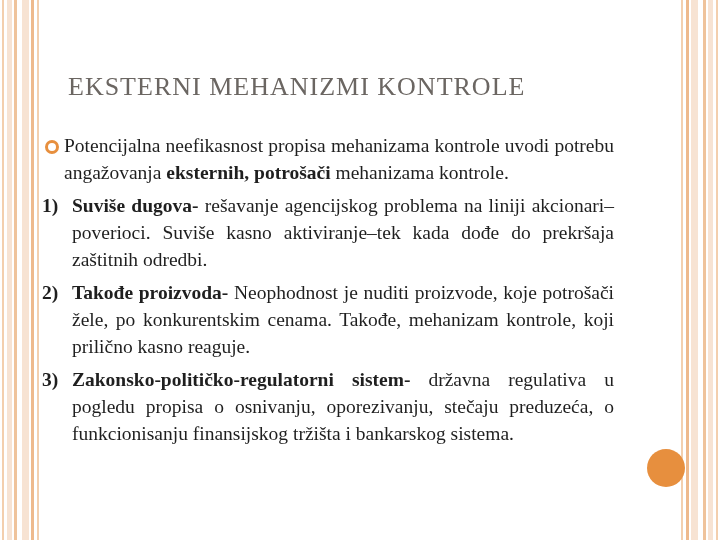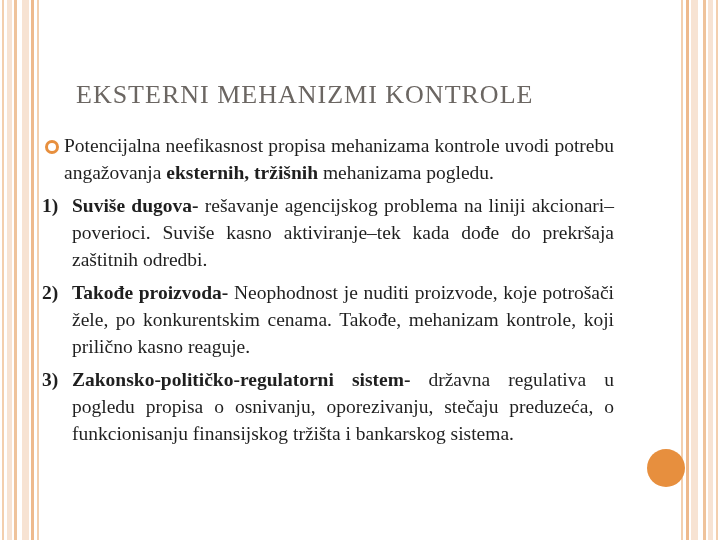--- a/index.html
+++ b/index.html
@@ -66,21 +66,21 @@
     border-radius: 50%;
     background: #e78f3e;
     left: 647px;
     top: 449px;
     z-index: 2;
   }
   .title {
     position: absolute;
     left: 64px;
     top: 68px;
-    margin: 12px;
+    margin: 4px;
     font-size: 26px;
     font-weight: normal;
     letter-spacing: 1px;
     color: #6b6662;
     z-index: 3;
     white-space: nowrap;
   }
   .content {
     position: absolute;
     left: 42px;
@@ -134,21 +134,21 @@
   <div class="accent-circle"></div>
 
   <h1 class="title">EKSTERNI MEHANIZMI KONTROLE</h1>
 
   <div class="content">
 
     <div class="row">
       <span class="marker-cell">
         <span class="bullet"></span>
       </span>
-      <p class="ptext"><span>Potencijalna neefikasnost propisa mehanizama kontrole uvodi potrebu angažovanja </span><b>eksternih, tržišnih</b><span> mehanizama pogledu.</span></p>
+      <p class="ptext"><span>Potencijalna neefikasnost propisa mehanizama kontrole uvodi potrebu angažovanja </span><b>eksternih, potrošači</b><span> mehanizama kontrole.</span></p>
     </div>
 
     <div class="row">
       <span class="num-cell">1)</span>
       <p class="ptext"><b>Suviše dugova-</b><span> rešavanje agencijskog problema na liniji akcionari–poverioci. Suviše kasno aktiviranje–tek kada dođe do prekršaja zaštitnih odredbi.</span></p>
     </div>
 
     <div class="row">
       <span class="num-cell">2)</span>
       <p class="ptext"><b>Takođe proizvoda-</b><span> Neophodnost je nuditi proizvode, koje potrošači žele, po konkurentskim cenama. Takođe, mehanizam kontrole, koji prilično kasno reaguje.</span></p>

